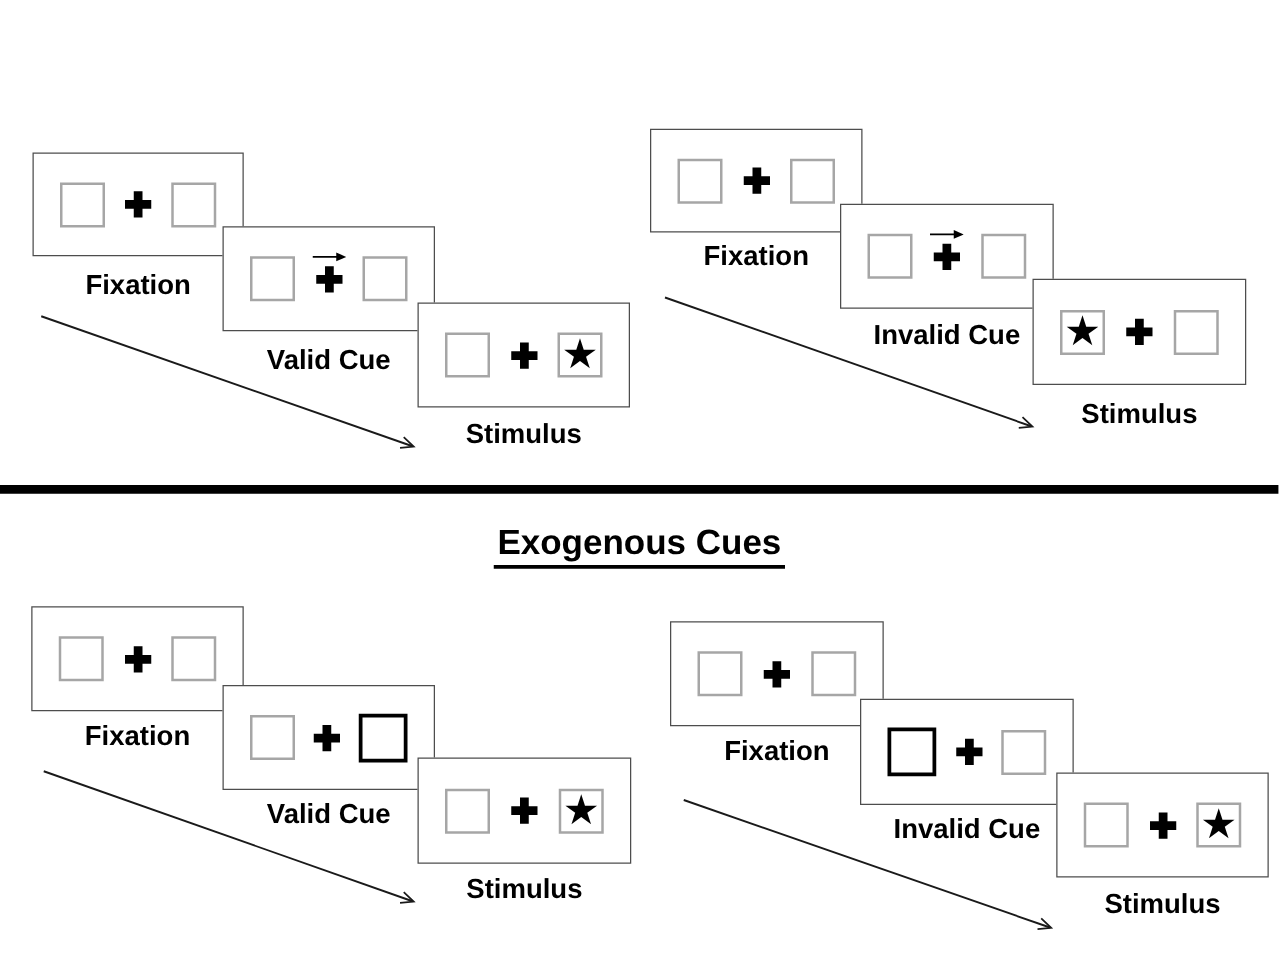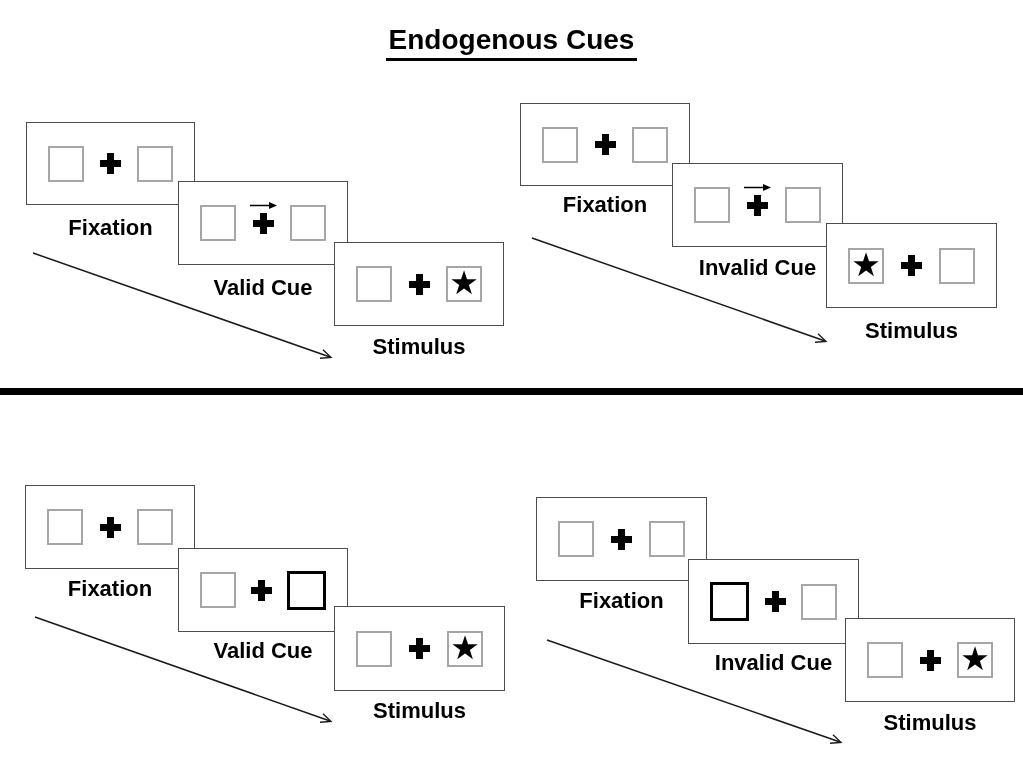--- a/index.html
+++ b/index.html
@@ -35,23 +35,20 @@
     z-index:5;
   }
   .z1{z-index:1}.z2{z-index:2}.z3{z-index:3}
   #arrows-overlay{position:absolute;left:0;top:0;z-index:0;pointer-events:none;}
 </style>
 </head>
 <body>
 
 <div id="canvas">
 
-  <div class="title" style="top:24px;">
-    <span class="title-text">Endogenous Cues</span>
-  </div>
 
   <div>
     <div class="panel z1" style="left:26px;top:122px;width:169px;height:83px;">
       <div class="sq"></div>
       <div class="plus"></div>
       <div class="sq"></div>
     </div>
     <div class="panel z2" style="left:178px;top:181px;width:170px;height:84px;">
       <div class="sq"></div>
       <div class="plus">
@@ -97,20 +94,23 @@
       <div class="plus"></div>
       <div class="sq"></div>
     </div>
     <div class="lbl" style="left:520px;top:194px;width:170px;">Fixation</div>
     <div class="lbl" style="left:672px;top:257px;width:171px;">Invalid Cue</div>
     <div class="lbl" style="left:826px;top:320px;width:171px;">Stimulus</div>
   </div>
 
   <div class="divider"></div>
 
+  <div class="title" style="top:418px;">
+    <span class="title-text">Exogenous Cues</span>
+  </div>
 
   <div>
     <div class="panel z1" style="left:25px;top:485px;width:170px;height:84px;">
       <div class="sq"></div>
       <div class="plus"></div>
       <div class="sq"></div>
     </div>
     <div class="panel z2" style="left:178px;top:548px;width:170px;height:84px;">
       <div class="sq"></div>
       <div class="plus"></div>

